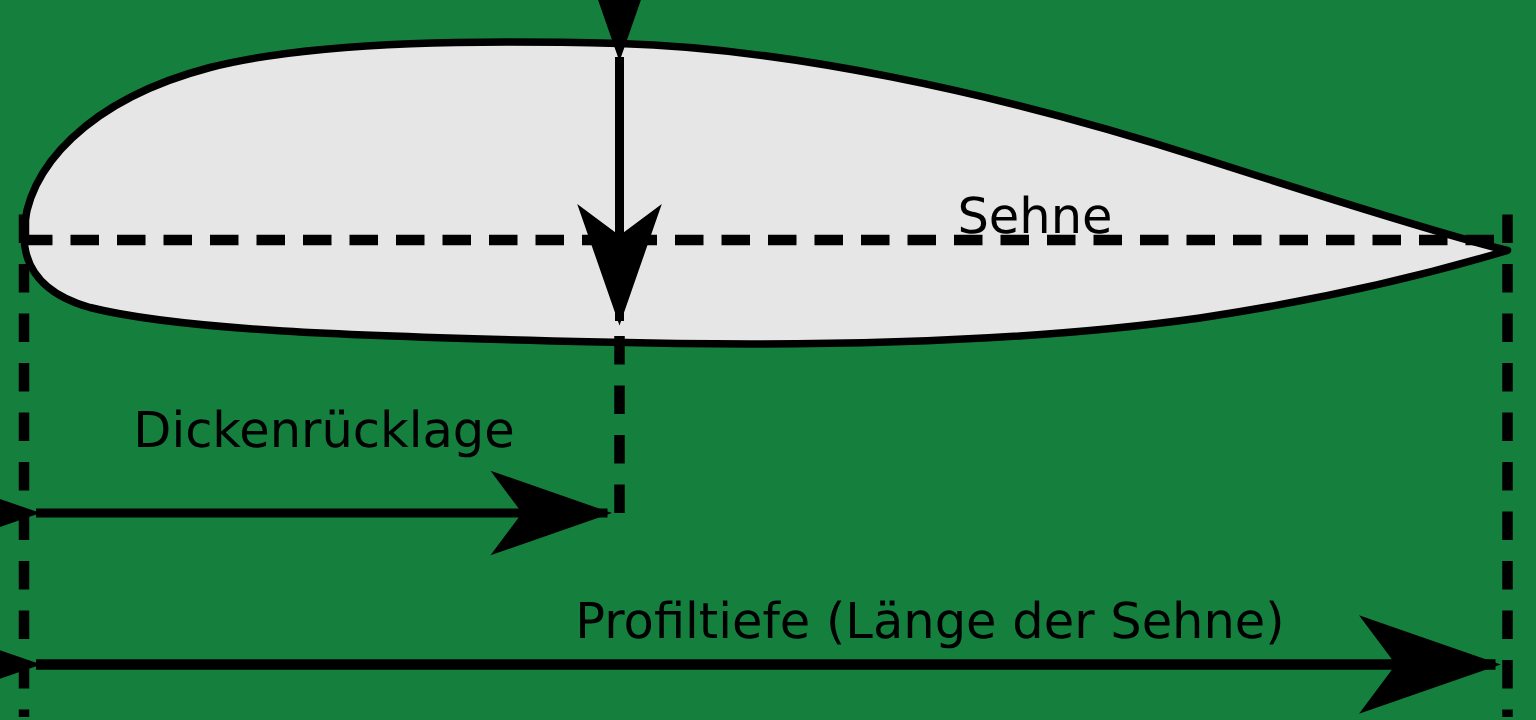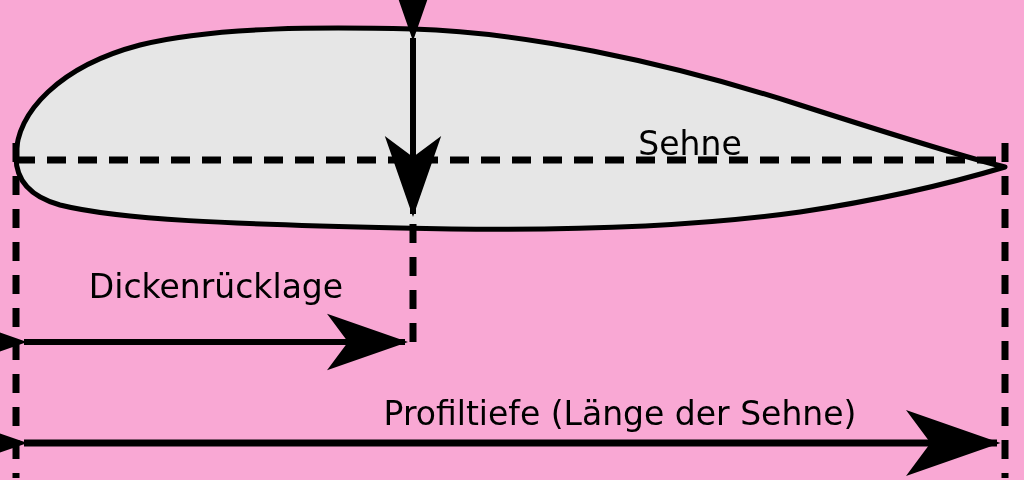--- a/index.html
+++ b/index.html
@@ -10,21 +10,21 @@
   body {
     width: 1024px;
     height: 480px;
     overflow: hidden;
     font-family: "DejaVu Sans", sans-serif;
   }
   #diagram-root {
     position: relative;
     width: 1024px;
     height: 480px;
-    background: #f9a8d4;
+    background: #15803d;
   }
   svg.diagram-canvas {
     display: block;
     width: 1024px;
     height: 480px;
   }
   text.diagram-label {
     font-family: "DejaVu Sans", sans-serif;
     font-weight: 400;
     fill: #000000;

